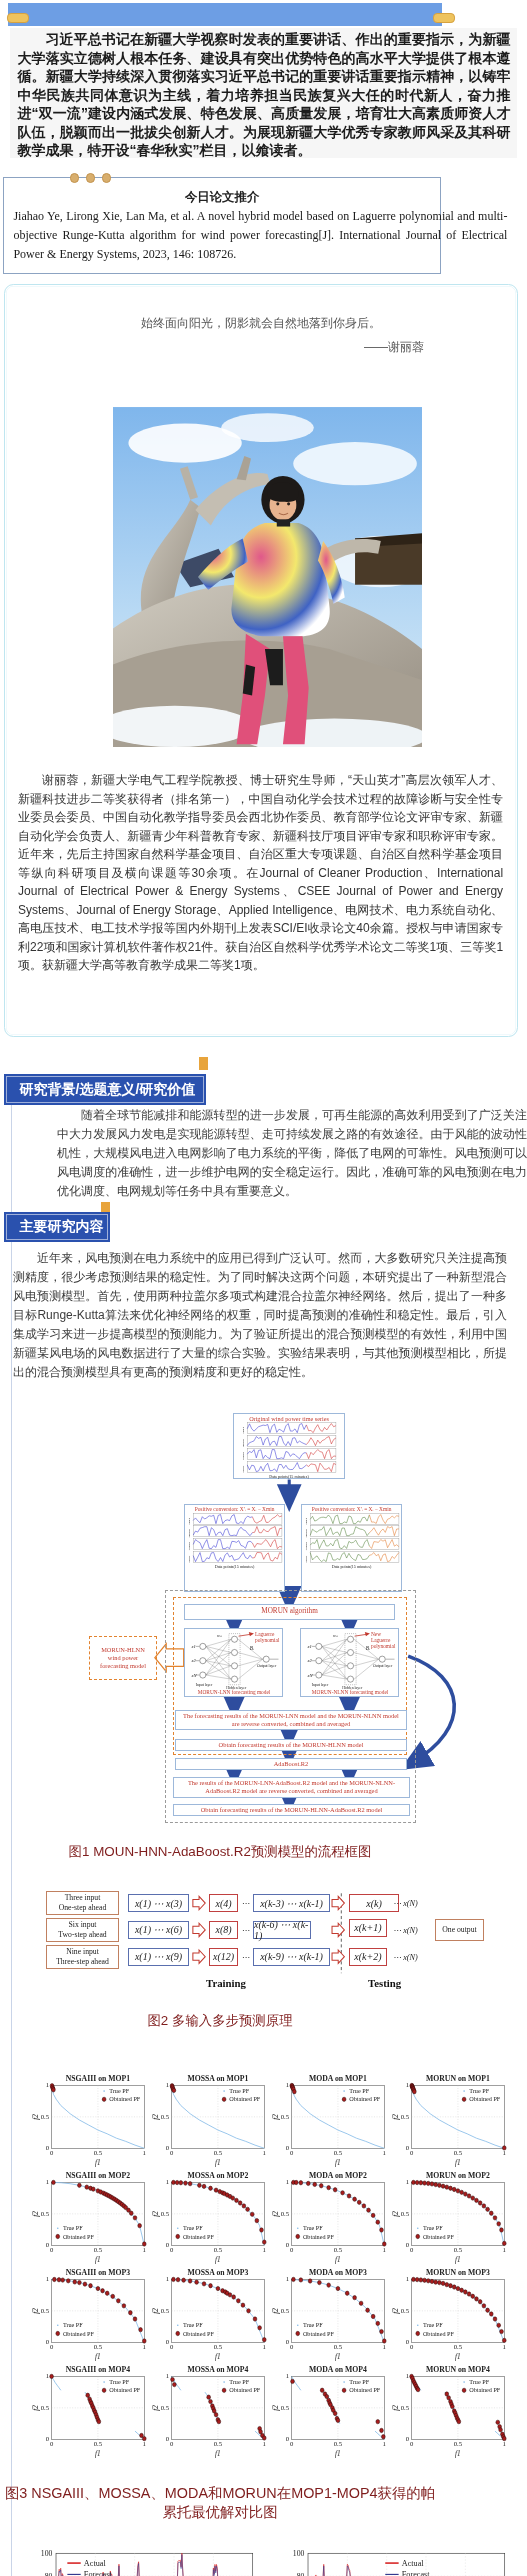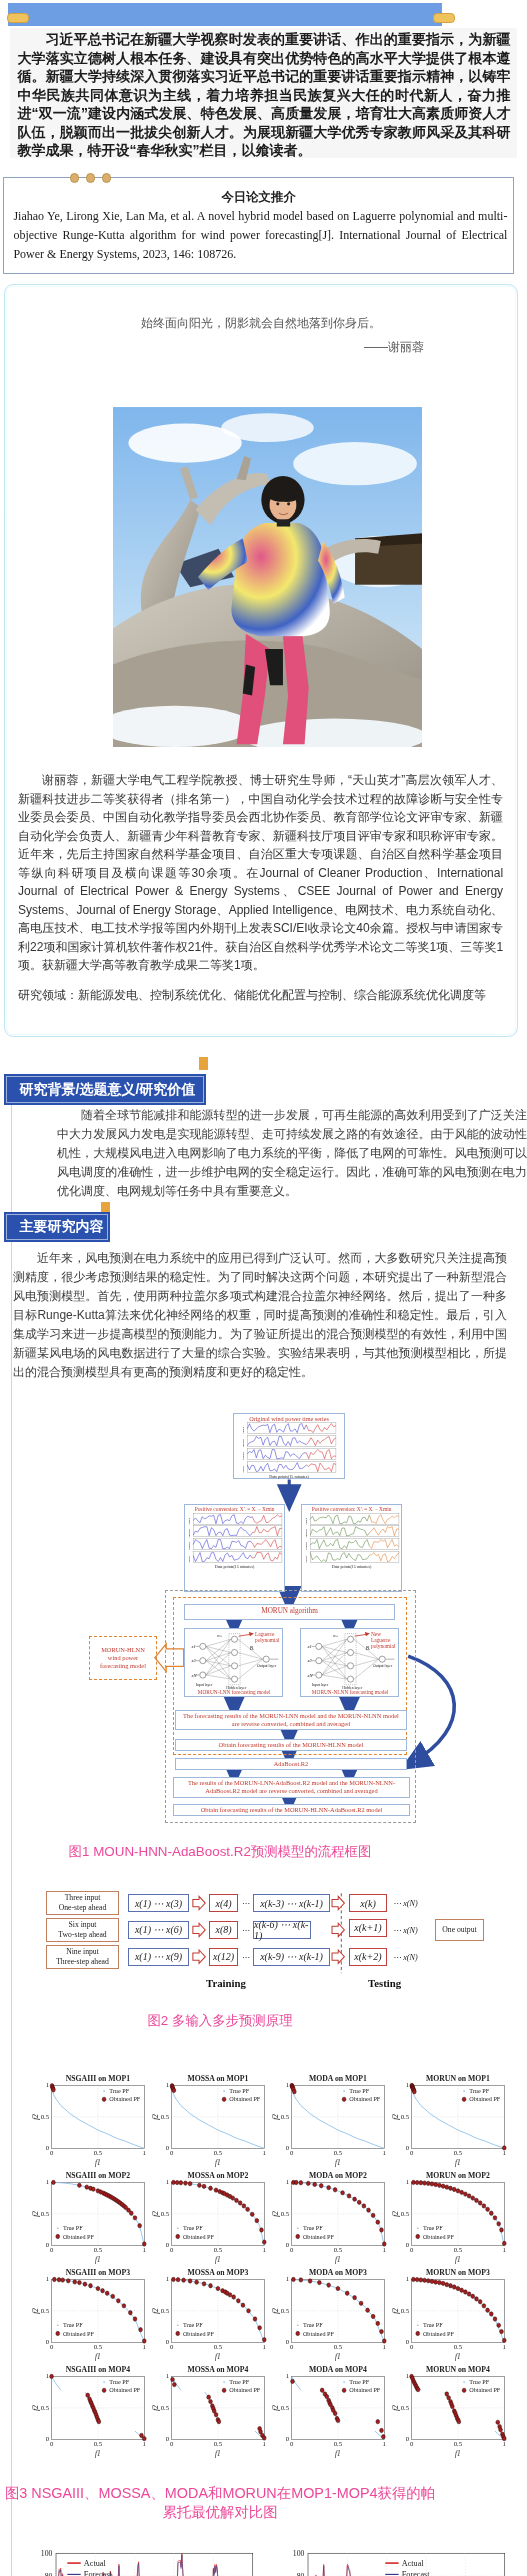--- a/index.html
+++ b/index.html
@@ -9,21 +9,21 @@
   
   .banner{position:absolute;left:8.2px;top:3.1px;width:434px;height:23px;background:#6d9ee4;}
   .clip{position:absolute;width:19.6px;height:7.7px;border-radius:4.1px;background:#eec35e;border:0.5px solid #d6a13f;}
   .clip.left{left:-1px;top:10.3px;}
   .clip.right{left:425px;top:10.3px;}
   
   .intro-box{position:absolute;left:10.3px;top:28px;width:507px;height:130px;background:#f6f6f6;}
   .intro-text{position:absolute;left:7.2px;top:2.1px;width:493px;color:#1c1c1c;font-size:14px;font-weight:600;
               line-height:18.5px;text-align:justify;text-indent:2em;}
   
-  .rec-box{position:absolute;left:3.1px;top:177px;width:511px;height:97px;background:#fff;border:1px solid #8ca3c2;box-sizing:border-box;}
+  .rec-box{position:absolute;left:3.1px;top:177px;width:438px;height:97px;background:#fff;border:1px solid #8ca3c2;box-sizing:border-box;}
   .rec-dots{position:absolute;left:66px;top:-4.6px;width:41px;height:8.2px;display:flex;justify-content:space-between;}
   .rec-dots i{width:7.2px;height:7.2px;border-radius:50%;background:#d8ae6d;border:0.5px solid #c2934e;}
   .rec-title{position:absolute;left:0;top:11.3px;width:100%;text-align:center;font-size:12.4px;font-weight:bold;color:#222;}
   .rec-cite{position:absolute;left:9.3px;top:29px;width:494px;font-size:12px;line-height:19px;color:#1a1a1a;text-align:justify;}
   
   .card{position:absolute;left:4.1px;top:284px;width:514px;height:753px;background:#fff;border:1.5px solid #bfe6f0;
         border-radius:9.3px;box-sizing:border-box;box-shadow:inset 0 0 0 1px #ffffff, inset 0 0 0 1.5px #e2f4f9;}
   .quote{position:absolute;left:0;top:30px;width:100%;text-align:center;color:#555;font-size:12px;}
   .quote-attr{position:absolute;right:93px;top:54px;color:#555;font-size:12px;}
   .photo{position:absolute;left:108px;top:122px;width:309px;height:340px;overflow:hidden;}
@@ -31,21 +31,21 @@
        text-align:justify;text-indent:2em;}
   .fields{position:absolute;left:13px;top:702px;width:485px;color:#333;font-size:12px;}
   
   .sec-rule{position:absolute;left:10.8px;top:1097px;width:1px;height:1981px;background:#c9d4e8;}
   .sec-head{position:absolute;left:4.1px;background:#2a51ae;color:#fff;font-weight:bold;font-size:14px;
             display:flex;align-items:center;padding-left:15.5px;box-sizing:border-box;
             outline:0.5px solid rgba(255,255,255,.55);outline-offset:-3.1px;}
   .sec-sq{position:absolute;width:8.8px;height:13px;background:#e8a43c;}
   .para{position:absolute;left:13px;width:494px;color:#3c3c3c;font-size:12px;line-height:19px;
         text-align:justify;text-indent:2em;}
-  .caption{position:absolute;left:0;width:440px;text-align:center;color:#ec4899;font-size:13.4px;font-weight:500;}
+  .caption{position:absolute;left:0;width:440px;text-align:center;color:#7f1d1d;font-size:13.4px;font-weight:500;}
   
   #fig1{position:absolute;left:0;top:1409px;width:528px;height:453px;}
   .f1box{position:absolute;border:0.5px solid #9db8da;background:#fff;box-sizing:border-box;}
   .f1red{color:#c23a2f;font-family:"Liberation Serif",serif;}
   .f1title{text-align:center;font-size:6.2px;padding-top:1px;}
   .f1dash-o{position:absolute;border:1px dashed #e2832f;box-sizing:border-box;}
   .f1dash-g{position:absolute;border:1px dashed #9a9a9a;box-sizing:border-box;}
   .f1result{display:flex;align-items:center;justify-content:center;text-align:center;font-size:6.4px;line-height:1.25;padding:0 4.1px;}
   
   #fig2{position:absolute;left:0;top:1883px;width:528px;height:134px;font-family:"Liberation Serif",serif;}
@@ -138,21 +138,20 @@
         <path d="M408,260 C430,290 445,330 450,370 L428,382 C420,345 408,315 398,298 Z" fill="url(#jk1)"></path>
         <rect x="318" y="218" width="26" height="14" fill="#222222"></rect>
         <path d="M258,440 L252,560 L240,655 L280,655 L295,560 L305,470 Z" fill="#e0507a"></path>
         <path d="M330,445 L340,560 L330,655 L372,655 L380,545 L368,445 Z" fill="#e0507a"></path>
         <path d="M295,470 L305,540 L330,540 L330,470 Z" fill="#1c1c1c"></path>
         <path d="M258,500 L276,505 L270,560 L252,556 Z" fill="#1c1c1c"></path>
       </svg>
     </div>
 
     <div class="bio">谢丽蓉，新疆大学电气工程学院教授、博士研究生导师，“天山英才”高层次领军人才、新疆科技进步二等奖获得者（排名第一），中国自动化学会技术过程的故障诊断与安全性专业委员会委员、中国自动化教学指导委员会西北协作委员、教育部学位论文评审专家、新疆自动化学会负责人、新疆青少年科普教育专家、新疆科技厅项目评审专家和职称评审专家。近年来，先后主持国家自然科学基金项目、自治区重大专项课题、自治区自然科学基金项目等纵向科研项目及横向课题等30余项。在Journal of Cleaner Production、International Journal of Electrical Power &amp; Energy Systems、CSEE Journal of Power and Energy Systems、Journal of Energy Storage、Applied Intelligence、电网技术、电力系统自动化、高电压技术、电工技术学报等国内外期刊上发表SCI/EI收录论文40余篇。授权与申请国家专利22项和国家计算机软件著作权21件。获自治区自然科学优秀学术论文二等奖1项、三等奖1项。获新疆大学高等教育教学成果二等奖1项。</div>
-    <div class="fields">研究领域：新能源发电、控制系统优化、储能优化配置与控制、综合能源系统优化调度等</div>
   </div>
 
   <div class="sec-rule"></div>
 
   <span class="sec-sq" style="left:199px;top:1057px;"></span>
   <div class="sec-head" style="top:1074px;width:202px;height:31px;">
     <span>研究背景/选题意义/研究价值</span>
   </div>
   <div class="para" style="top:1106px;padding-left:44px;">随着全球节能减排和能源转型的进一步发展，可再生能源的高效利用受到了广泛关注，其中大力发展风力发电是实现能源转型、走可持续发展之路的有效途径。由于风能的波动性和随机性，大规模风电进入电网影响了电力系统的平衡，降低了电网的可靠性。风电预测可以提高风电调度的准确性，进一步维护电网的安全稳定运行。因此，准确可靠的风电预测在电力系统优化调度、电网规划等任务中具有重要意义。</div>
 
@@ -399,21 +398,21 @@
     </svg>
 
     <div class="f2lab" style="left:46px;top:8.2px;">
       <span>Three input</span>
         <span>One-step ahead</span>
     </div>
     <div class="f2blue" style="left:128px;top:11.3px;width:61px;">x(1) ⋯ x(3)</div>
     <div class="f2red" style="left:209px;top:11.3px;width:29px;">x(4)</div>
     <div class="f2dots" style="left:242px;top:15px;">⋯</div>
     <div class="f2blue" style="left:253px;top:11.3px;width:77px;">x(k-3)  ⋯  x(k-1)</div>
-    <div class="f2red" style="left:349px;top:11.3px;width:38px;">x(k)</div>
+    <div class="f2red" style="left:349px;top:11.3px;width:50px;">x(k)</div>
     <div class="f2dots" style="left:393px;top:15px;font-style:italic;">⋯  x(N)</div>
 
     <div class="f2lab" style="left:46px;top:35px;">
       <span>Six input</span>
         <span>Two-step ahead</span>
     </div>
     <div class="f2blue" style="left:128px;top:38px;width:61px;">x(1) ⋯ x(6)</div>
     <div class="f2red" style="left:209px;top:38px;width:29px;">x(8)</div>
     <div class="f2dots" style="left:242px;top:42px;">⋯</div>
     <div class="f2blue" style="left:253px;top:38px;width:58px;">x(k-6)  ⋯  x(k-1)</div>

